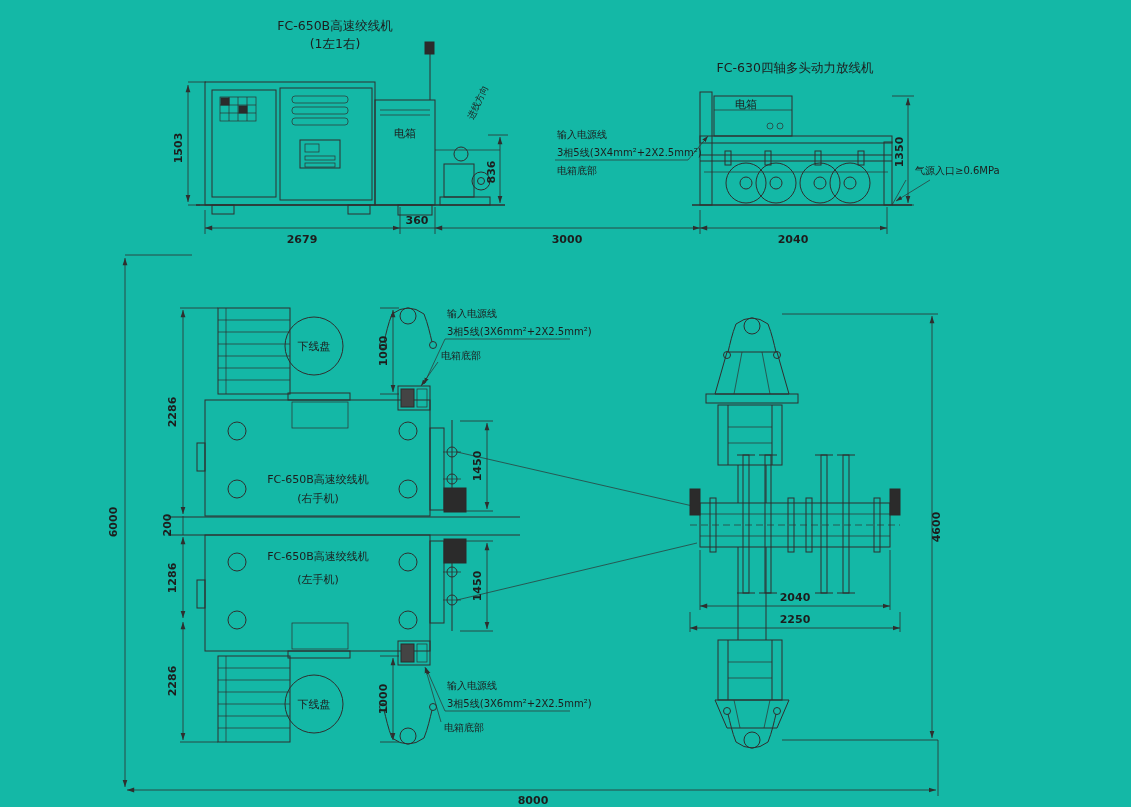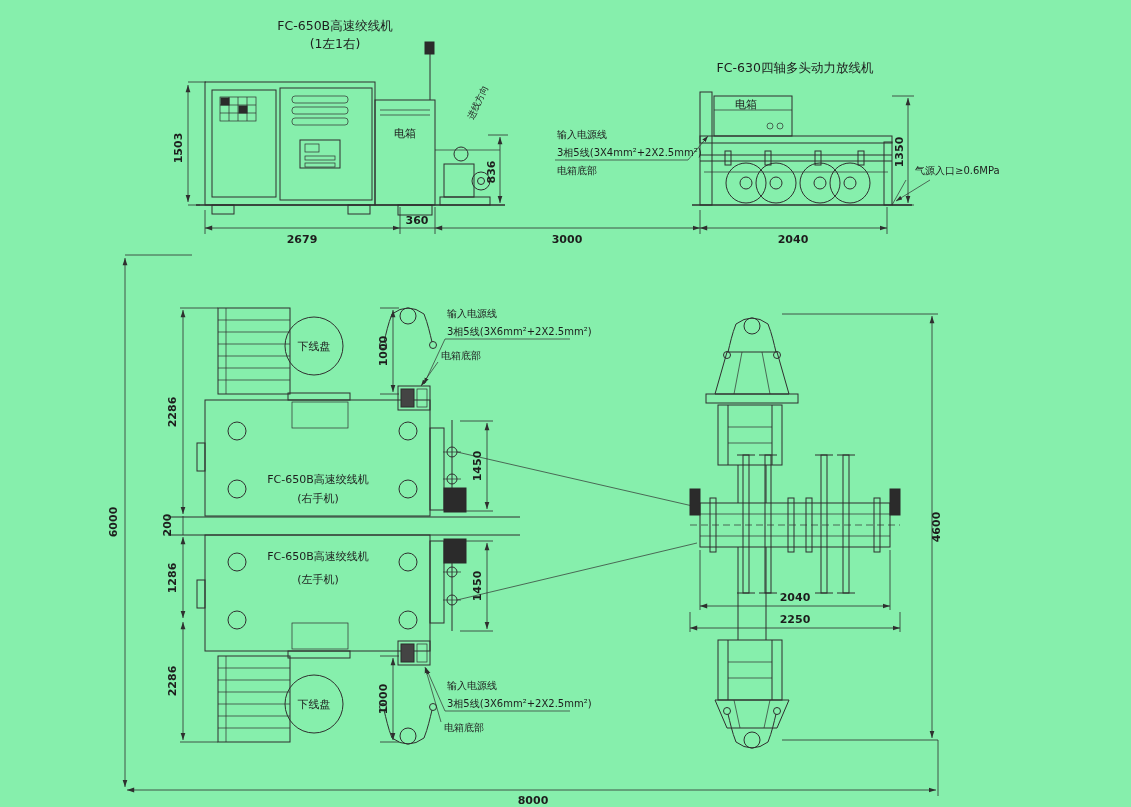--- a/index.html
+++ b/index.html
@@ -1,16 +1,16 @@
 <!DOCTYPE html>
 <html><head>
 <meta charset="utf-8">
 <style>
   html,body{margin:0;padding:0;background:#fff;}
-  #canvas{position:relative;width:1131px;height:807px;background:#86efac;overflow:hidden;
+  #canvas{position:relative;width:1131px;height:807px;background:#14b8a6;overflow:hidden;
           font-family:"DejaVu Sans",sans-serif;}
   svg{display:block;}
   .ln{stroke:#2f2f2f;stroke-width:1;fill:none;}
   .thin{stroke:#2f2f2f;stroke-width:0.7;fill:none;}
   .thick{stroke:#2f2f2f;stroke-width:1.7;fill:none;}
   .dk{fill:#2b2b2b;stroke:#2b2b2b;}
   .dim{stroke:#2f2f2f;stroke-width:0.8;fill:none;}
   text{font-family:"DejaVu Sans",sans-serif;fill:#1d1d1d;}
   .t-title{font-size:12.5px;}
   .t-label{font-size:11px;}

